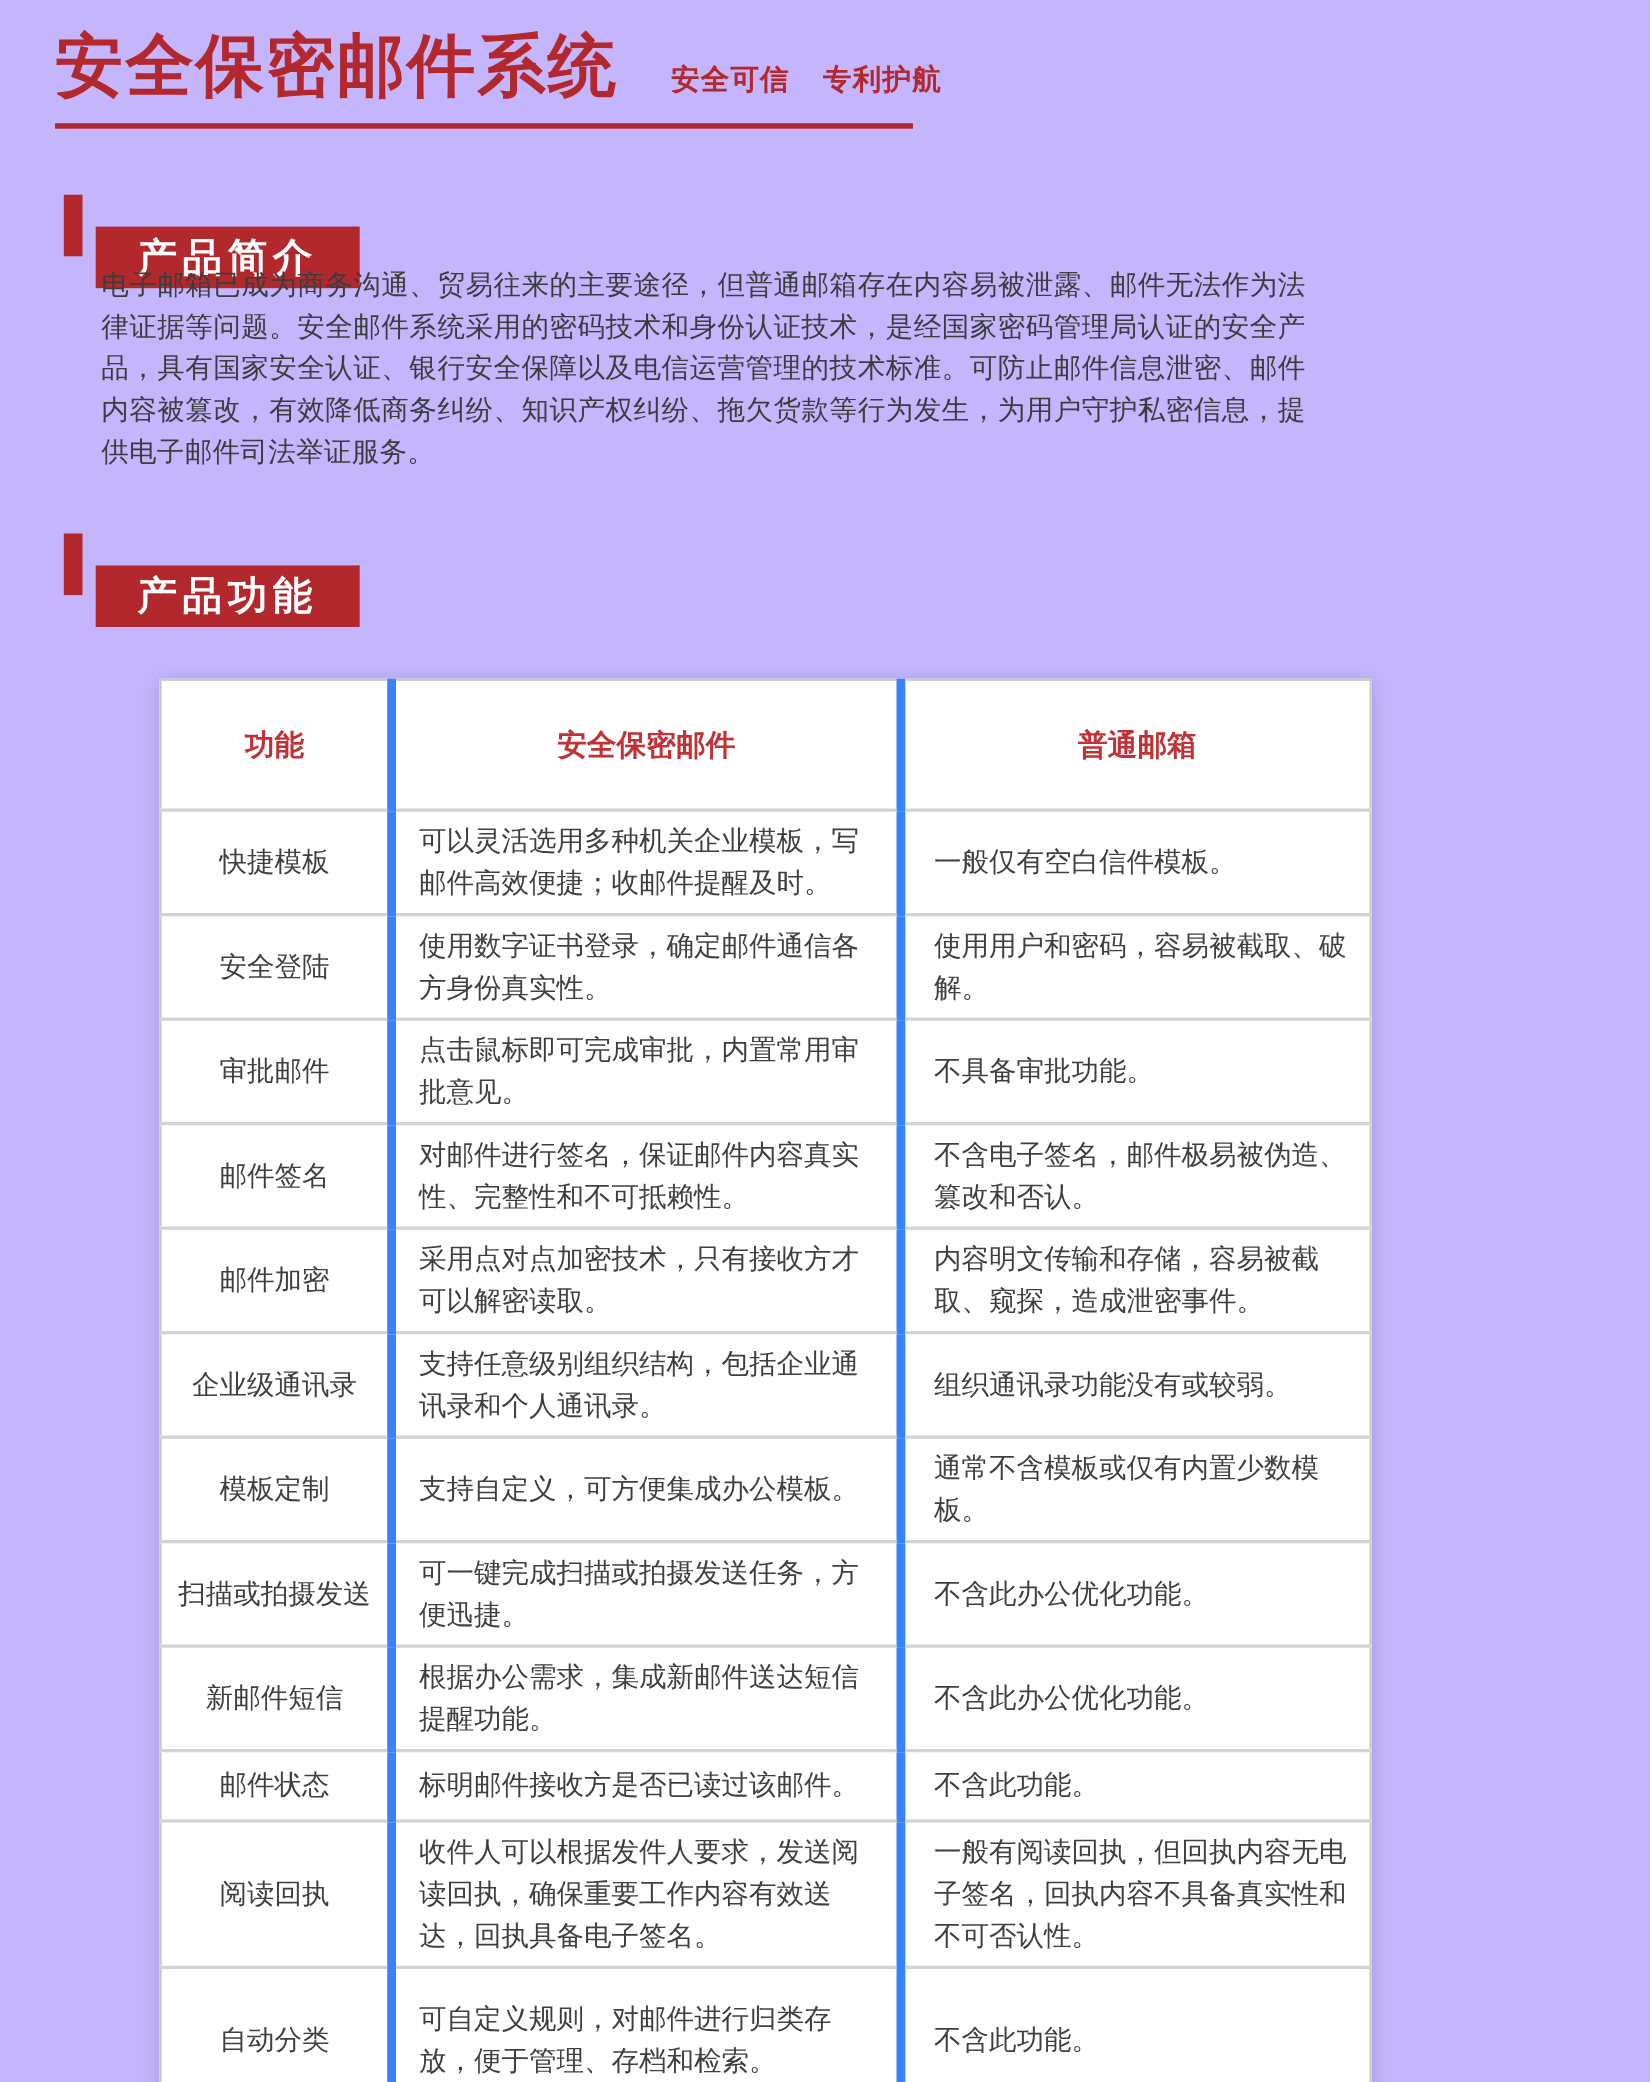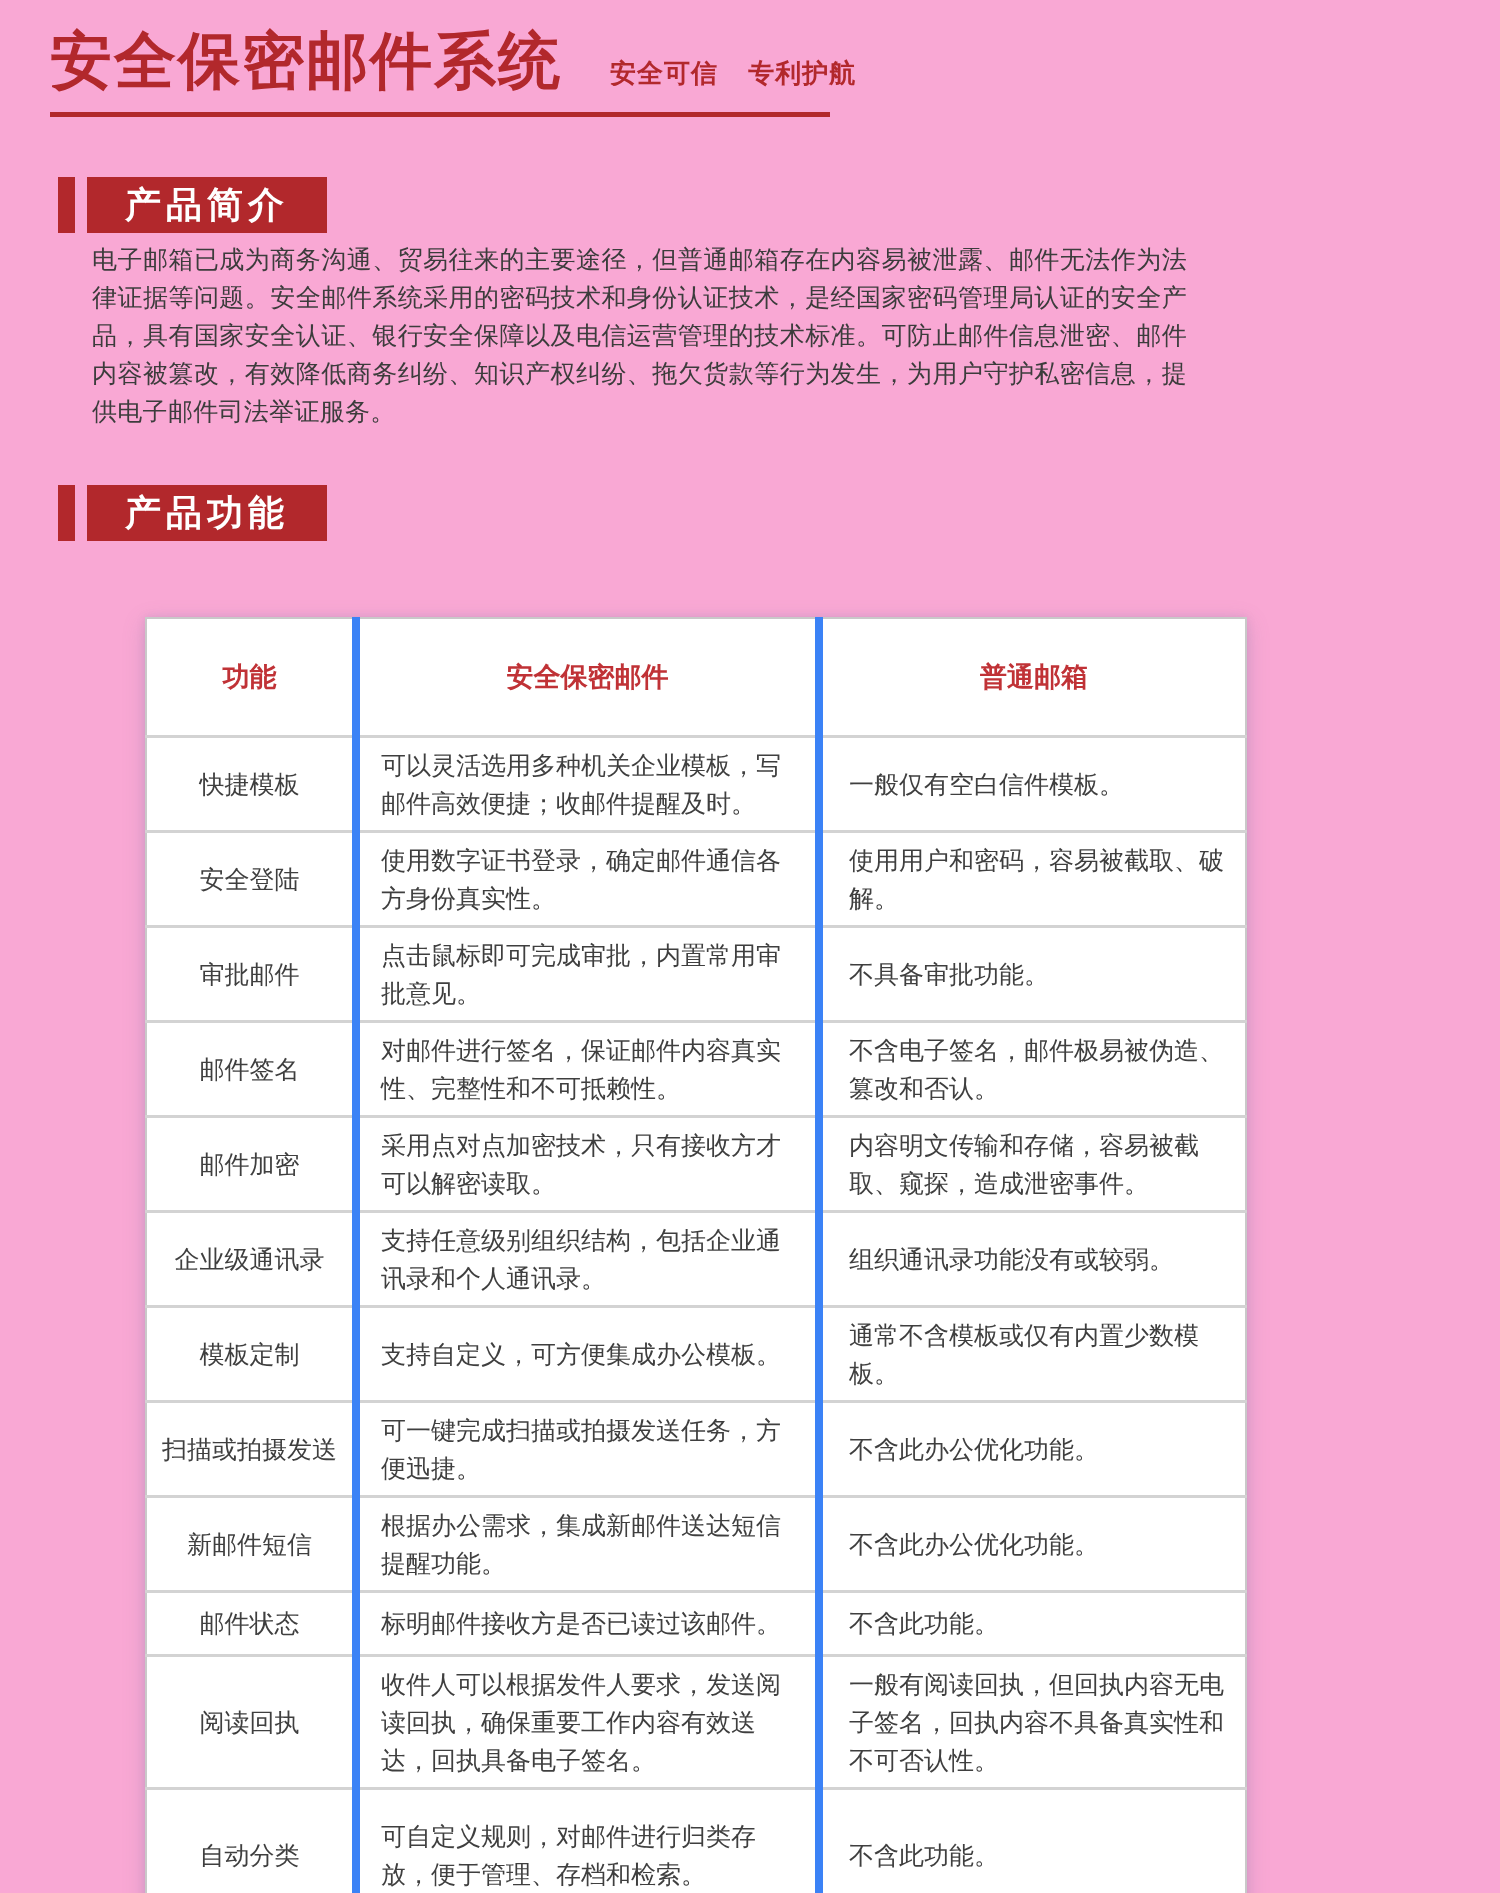--- a/index.html
+++ b/index.html
@@ -1,19 +1,19 @@
 <!DOCTYPE html>
 <html><head>
 <meta charset="utf-8">
 <style>
   html,body { margin:0; padding:0; background:#ffffff; }
   .sheet {
     position:relative;
     width:1500px; height:1893px;
-    background:#f9a8d4;
+    background:#c4b5fd;
     font-family:"Liberation Sans","DejaVu Sans",sans-serif;
     overflow:hidden;
   }
 
   
   .doc-header { position:absolute; left:50px; top:22px; }
   .title-row { display:flex; align-items:baseline; }
   .doc-title {
     margin:0;
     font-size:62px; font-weight:900; line-height:1.25;
@@ -30,21 +30,21 @@
   }
 
   
   .section-heading { position:absolute; display:flex; }
   .heading-intro    { left:58px; top:177px; }
   .heading-features { left:58px; top:485px;text-align:center; }
   .heading-bar { width:17px; height:56px; background:#b2282c; margin-right:12px; }
   .heading-box {
     width:240px; height:56px; background:#b2282c;
     color:#ffffff; font-size:36px; font-weight:700; letter-spacing:5px;
-    display:flex; align-items:center; justify-content:center;
+    display:flex; align-items:center; justify-content:center;margin-top:29px;
   }
 
   
   .intro-text {
     position:absolute; left:92px; top:240px; width:1095px;
     margin:0;
     font-size:25px; line-height:38px; letter-spacing:0.3px;
     color:#3c3c3c; text-align:justify;
   }
 

